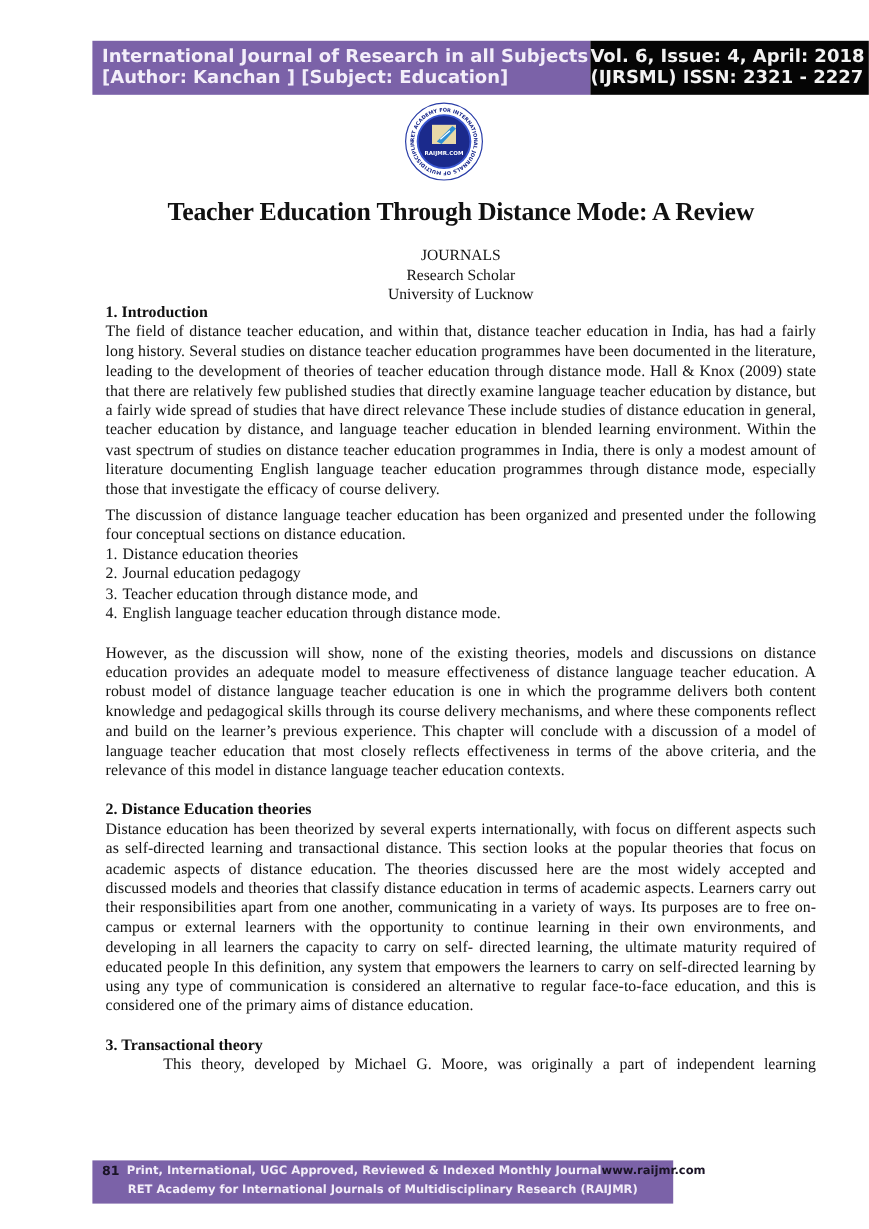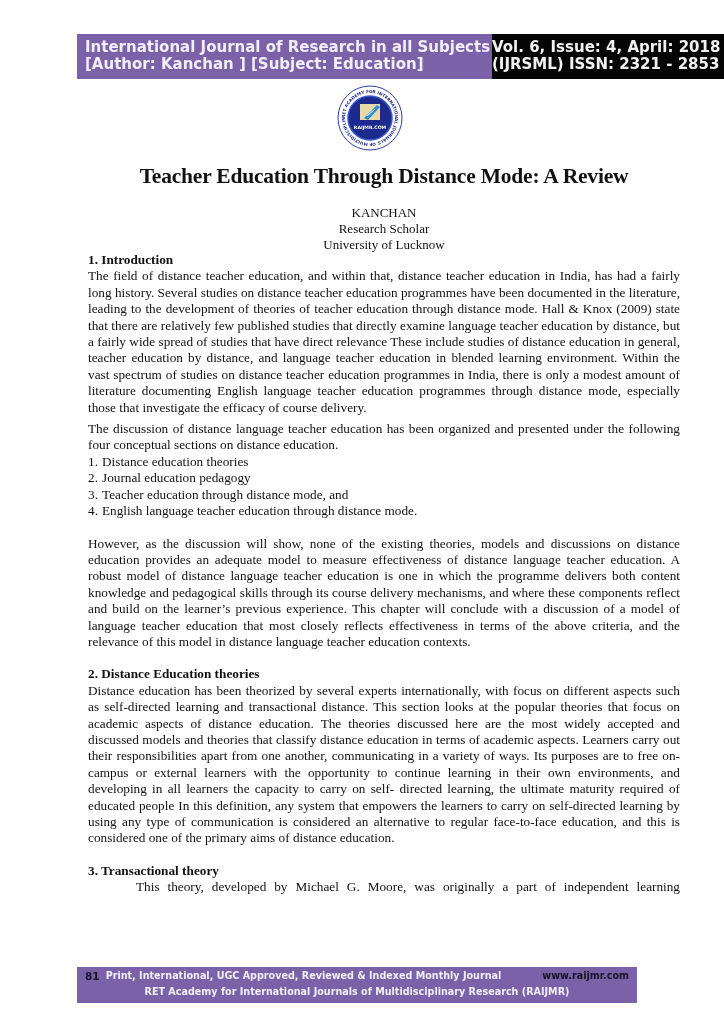--- a/index.html
+++ b/index.html
@@ -47,42 +47,42 @@
       font-size: 13.25px; font-weight: bold; margin: 0; line-height: 16.4px;
     }
     .body p { margin: 0; }
     .gap-s { height: 5px; }
     .gap-l { height: 16px; }
     .numlist { margin: 0; padding: 0; list-style: none; }
     .numlist li { display: flex; line-height: 16.4px; }
     .numlist .n { width: 14px; flex-shrink: 0; }
 
     .ftr {
-      position: absolute; left: 77px; top: 967px; width: 560px; height: 36px;
+      position: absolute; left: 77px; top: 967px; width: 484px; height: 36px;
       background: #7b62a8;
       font-family: "DejaVu Sans", "Liberation Sans", sans-serif;
       font-weight: bold; font-size: 9.6px; line-height: 16px;
     }
     .ftr-row1 { display: flex; padding: 1px 8px 0 8px; white-space: nowrap; }
     .ftr-pagenum { color: #1a1426; margin-right: 6px; font-size: 10.5px; }
     .ftr-journal { color: #f3eef9; flex: 1; }
     .ftr-url { color: #1a1426; }
     .ftr-row2 { color: #f3eef9; text-align: center; white-space: nowrap; }
   </style>
 </head>
 <body>
 
 <div class="hdr">
   <div class="hdr-left">
     <div>International Journal of Research in all Subjects in Multi Languages</div>
     <div>[Author: Kanchan ] [Subject: Education]</div>
   </div>
   <div class="hdr-right">
     <div>Vol. 6, Issue: 4, April: 2018</div>
-    <div>(IJRSML)  ISSN: 2321 - 2853</div>
+    <div>(IJRSML)  ISSN: 2321 - 2227</div>
   </div>
 </div>
 
 <div class="logo">
   <svg width="66" height="66" viewBox="0 0 66 66">
     <defs>
       <path id="ringpath" d="M33,33 m-25,0 a25,25 0 1,1 50,0 a25,25 0 1,1 -50,0"></path>
     </defs>
     <circle cx="33" cy="33" r="32" fill="#ffffff" stroke="#2a3ea8" stroke-width="1"></circle>
     <circle cx="33" cy="33" r="22" fill="#1b2a8c"></circle>
@@ -93,21 +93,21 @@
     <rect x="23" y="19" width="20" height="16" fill="#e8d9a8"></rect>
     <path d="M27,33 L40,20 L43,22 L31,35 Z" fill="#2c8fd6"></path>
     <path d="M30,31 L38,24" stroke="#ffffff" stroke-width="1"></path>
     <text x="33" y="44" text-anchor="middle" font-family="DejaVu Sans, sans-serif" font-size="4.6" fill="#ffffff" font-weight="bold">RAIJMR.COM</text>
   </svg>
 </div>
 
 <div class="page">
   <div class="title">Teacher Education Through Distance Mode: A Review</div>
   <div class="author-block">
-    <div>KANCHAN</div>
+    <div>JOURNALS</div>
     <div>Research Scholar</div>
     <div>University of Lucknow</div>
   </div>
 
   <div class="body">
     <h2>1. Introduction</h2>
     <p>The field of distance teacher education, and within that, distance teacher education in India, has had a fairly long history. Several studies on distance teacher education programmes have been documented in the literature, leading to the development of theories of teacher education through distance mode. Hall &amp; Knox (2009) state that there are relatively few published studies that directly examine language teacher education by distance, but a fairly wide spread of studies that have direct relevance These include studies of distance education in general, teacher education by distance, and language teacher education in blended learning environment. Within the vast spectrum of studies on distance teacher education programmes in India, there is only a modest amount of literature documenting English language teacher education programmes through distance mode, especially those that investigate the efficacy of course delivery.</p>
     <div class="gap-s"></div>
     <p>The discussion of distance language teacher education has been organized and presented under the following four conceptual sections on distance education.</p>
     <ul class="numlist">

